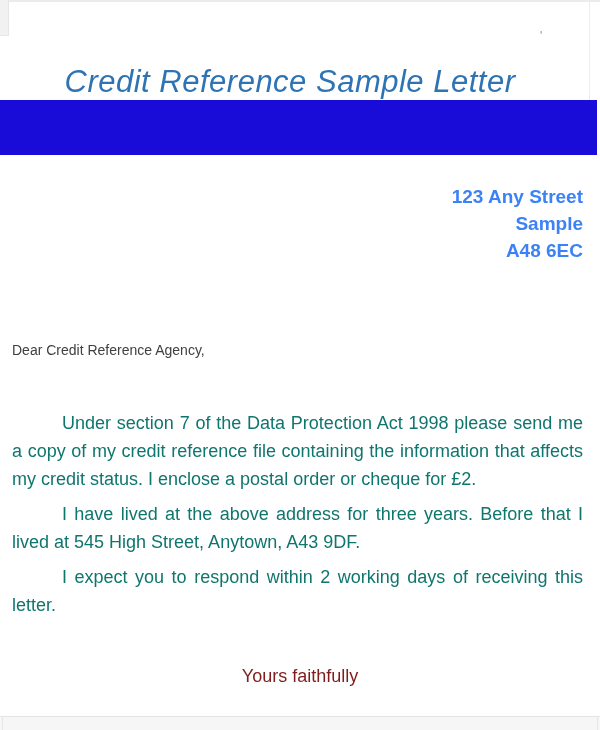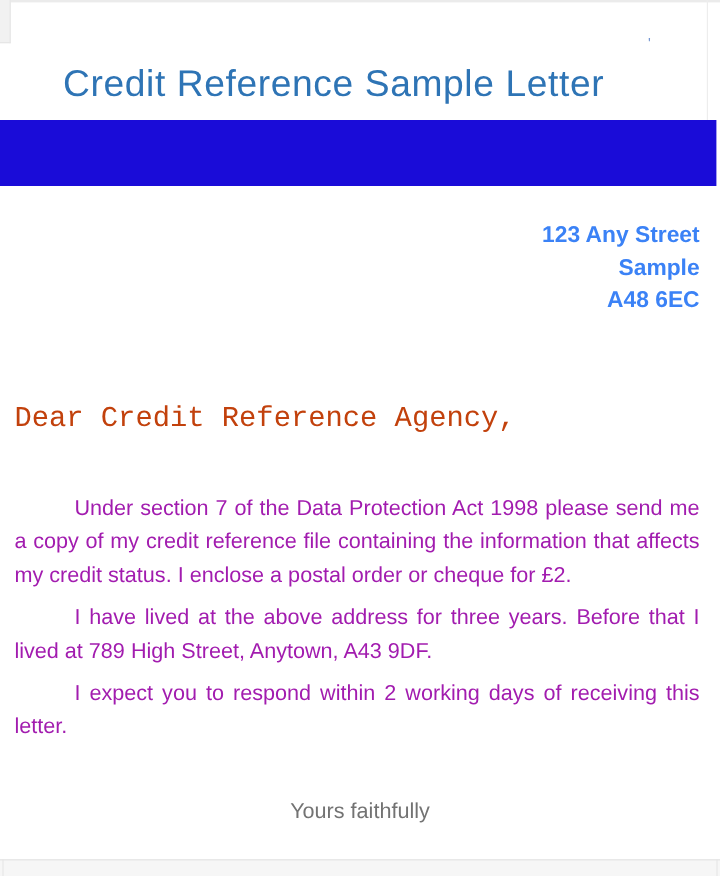--- a/index.html
+++ b/index.html
@@ -63,27 +63,28 @@
     font-size: 12px;
     color: #4472c4;
     opacity: 0.75;
     line-height: 12px;
   }
 
   .doc-title {
     position: absolute;
     top: 50px; left: 0;
     width: 556px;
-    margin: 0;
+    margin: 12px;
     text-align: center;
     font-size: 31px;
     font-weight: 400;
     letter-spacing: 0.5px;
     color: #2e74b5;
     line-height: 40px;
+    font-style: italic;
   }
 
   .divider-band {
     position: absolute;
     top: 100px; left: 0;
     width: 597px; height: 55px;
     background: #1a0cd8;
   }
 
   .address-block {
@@ -95,47 +96,46 @@
     font-weight: 700;
     font-size: 19px;
     line-height: 27px;
     color: #3b82f6;
   }
 
   .salutation {
     position: absolute;
     top: 336px; left: 12px;
     width: 571px;
-    font-size: 24px;
-    color: #c2410c;
+    font-size: 14px;
+    color: #404040;
     line-height: 28px;
-    font-family: Liberation Mono, monospace;
   }
 
   .body-block {
     position: absolute;
     top: 409px; left: 12px;
     width: 571px;
     font-size: 18px;
-    color: #a21caf;
+    color: #0f766e;
     line-height: 28px;
   }
   .body-block p {
     margin: 0 0 7px 0;
     text-align: justify;
     text-indent: 50px;
   }
 
   .closing {
     position: absolute;
     top: 662px; left: 0;
     width: 600px;
     text-align: center;
     font-size: 18px;
-    color: #737373;
+    color: #7f1d1d;
     line-height: 28px;
   }
 </style>
 </head>
 <body>
 
 <div class="page">
 
   <div class="artifact-top-line"></div>
   <div class="artifact-corner-patch"></div>
@@ -150,21 +150,21 @@
   <div class="address-block">
     <div>123 Any Street</div>
     <div>Sample</div>
     <div>A48 6EC</div>
   </div>
 
   <div class="salutation">Dear Credit Reference Agency,</div>
 
   <div class="body-block">
     <p>Under section 7 of the Data Protection Act 1998 please send me a copy of my credit reference file containing the information that affects my credit status. I enclose a postal order or cheque for £2.</p>
-    <p>I have lived at the above address for three years. Before that I lived at 789 High Street, Anytown, A43 9DF.</p>
+    <p>I have lived at the above address for three years. Before that I lived at 545 High Street, Anytown, A43 9DF.</p>
     <p>I expect you to respond within 2 working days of receiving this letter.</p>
   </div>
 
   <div class="closing">Yours faithfully</div>
 
   <div class="artifact-bottom-strip"></div>
   <div class="artifact-bottom-left-line"></div>
   <div class="artifact-bottom-right-line"></div>
 
 </div>

